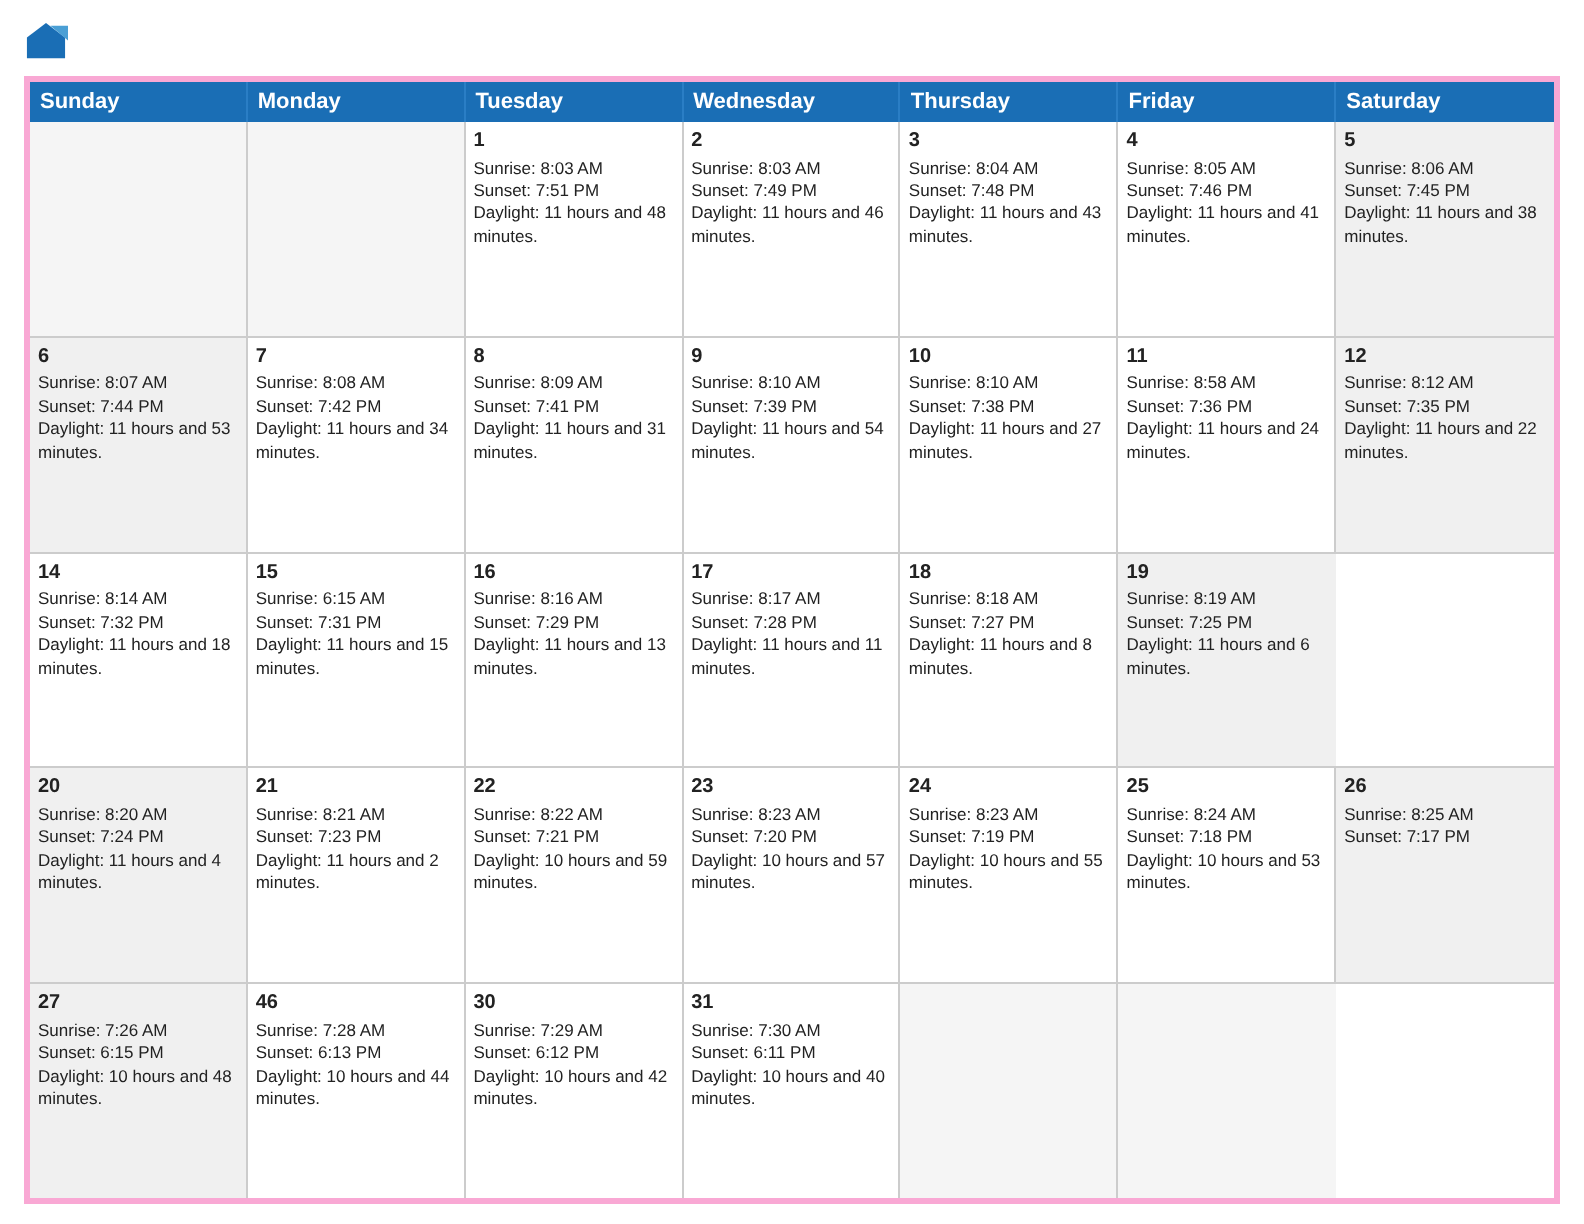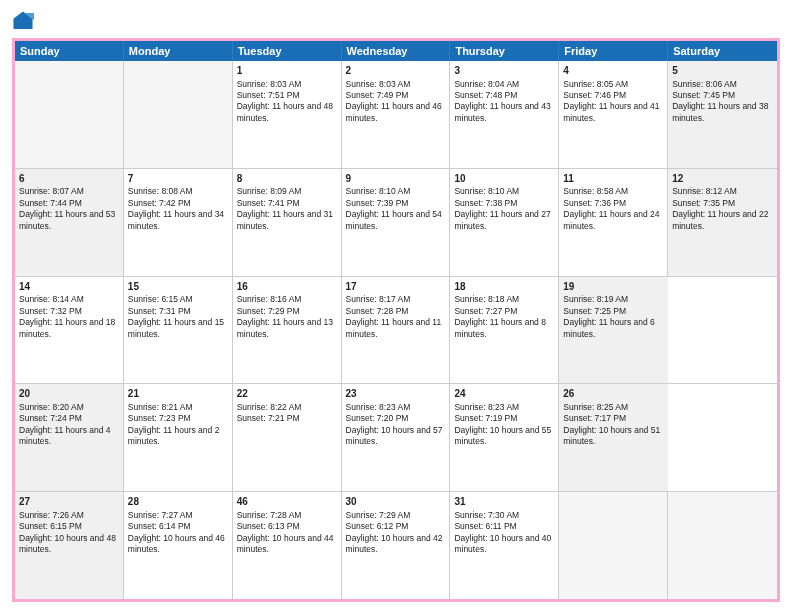--- a/index.html
+++ b/index.html
@@ -158,28 +158,28 @@
           <div class="cal-cell"><span class="day-num">14</span><span>Sunrise: 8:14 AM</span><br><span>Sunset: 7:32 PM</span><br><span>Daylight: 11 hours and 18 minutes.</span></div>
           <div class="cal-cell"><span class="day-num">15</span><span>Sunrise: 6:15 AM</span><br><span>Sunset: 7:31 PM</span><br><span>Daylight: 11 hours and 15 minutes.</span></div>
           <div class="cal-cell"><span class="day-num">16</span><span>Sunrise: 8:16 AM</span><br><span>Sunset: 7:29 PM</span><br><span>Daylight: 11 hours and 13 minutes.</span></div>
           <div class="cal-cell"><span class="day-num">17</span><span>Sunrise: 8:17 AM</span><br><span>Sunset: 7:28 PM</span><br><span>Daylight: 11 hours and 11 minutes.</span></div>
           <div class="cal-cell"><span class="day-num">18</span><span>Sunrise: 8:18 AM</span><br><span>Sunset: 7:27 PM</span><br><span>Daylight: 11 hours and 8 minutes.</span></div>
           <div class="cal-cell shaded"><span class="day-num">19</span><span>Sunrise: 8:19 AM</span><br><span>Sunset: 7:25 PM</span><br><span>Daylight: 11 hours and 6 minutes.</span></div>
         </div>
         <div class="cal-row">
           <div class="cal-cell shaded"><span class="day-num">20</span><span>Sunrise: 8:20 AM</span><br><span>Sunset: 7:24 PM</span><br><span>Daylight: 11 hours and 4 minutes.</span></div>
           <div class="cal-cell"><span class="day-num">21</span><span>Sunrise: 8:21 AM</span><br><span>Sunset: 7:23 PM</span><br><span>Daylight: 11 hours and 2 minutes.</span></div>
-          <div class="cal-cell"><span class="day-num">22</span><span>Sunrise: 8:22 AM</span><br><span>Sunset: 7:21 PM</span><br></div>
+          <div class="cal-cell"><span class="day-num">22</span><span>Sunrise: 8:22 AM</span><br><span>Sunset: 7:21 PM</span><br><span>Daylight: 10 hours and 59 minutes.</span></div>
           <div class="cal-cell"><span class="day-num">23</span><span>Sunrise: 8:23 AM</span><br><span>Sunset: 7:20 PM</span><br><span>Daylight: 10 hours and 57 minutes.</span></div>
           <div class="cal-cell"><span class="day-num">24</span><span>Sunrise: 8:23 AM</span><br><span>Sunset: 7:19 PM</span><br><span>Daylight: 10 hours and 55 minutes.</span></div>
-          <div class="cal-cell shaded"><span class="day-num">26</span><span>Sunrise: 8:25 AM</span><br><span>Sunset: 7:17 PM</span><br><span>Daylight: 10 hours and 51 minutes.</span></div>
+          <div class="cal-cell"><span class="day-num">25</span><span>Sunrise: 8:24 AM</span><br><span>Sunset: 7:18 PM</span><br><span>Daylight: 10 hours and 53 minutes.</span></div>
+          <div class="cal-cell shaded"><span class="day-num">26</span><span>Sunrise: 8:25 AM</span><br><span>Sunset: 7:17 PM</span><br></div>
         </div>
         <div class="cal-row">
           <div class="cal-cell shaded"><span class="day-num">27</span><span>Sunrise: 7:26 AM</span><br><span>Sunset: 6:15 PM</span><br><span>Daylight: 10 hours and 48 minutes.</span></div>
-          <div class="cal-cell"><span class="day-num">28</span><span>Sunrise: 7:27 AM</span><br><span>Sunset: 6:14 PM</span><br><span>Daylight: 10 hours and 46 minutes.</span></div>
           <div class="cal-cell"><span class="day-num">46</span><span>Sunrise: 7:28 AM</span><br><span>Sunset: 6:13 PM</span><br><span>Daylight: 10 hours and 44 minutes.</span></div>
           <div class="cal-cell"><span class="day-num">30</span><span>Sunrise: 7:29 AM</span><br><span>Sunset: 6:12 PM</span><br><span>Daylight: 10 hours and 42 minutes.</span></div>
           <div class="cal-cell"><span class="day-num">31</span><span>Sunrise: 7:30 AM</span><br><span>Sunset: 6:11 PM</span><br><span>Daylight: 10 hours and 40 minutes.</span></div>
           <div class="cal-cell empty"></div>
           <div class="cal-cell empty"></div>
         </div>
       </div>
   </div>
 </div>
 

